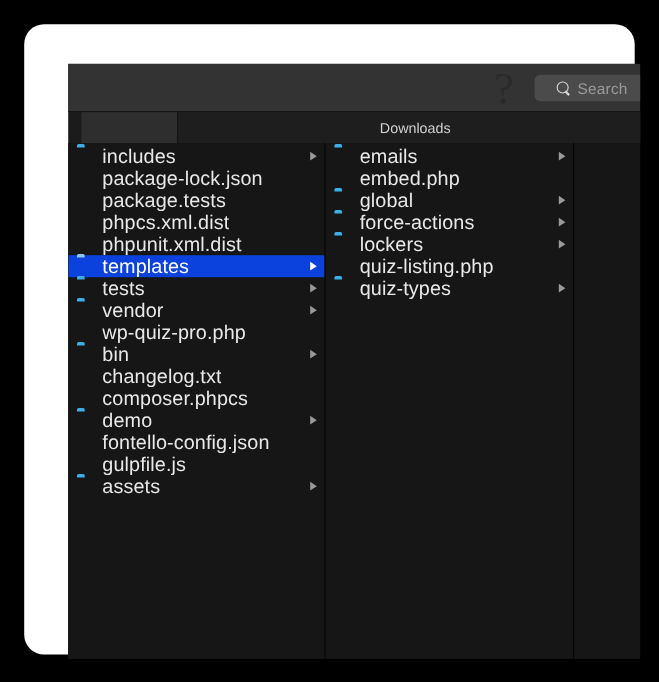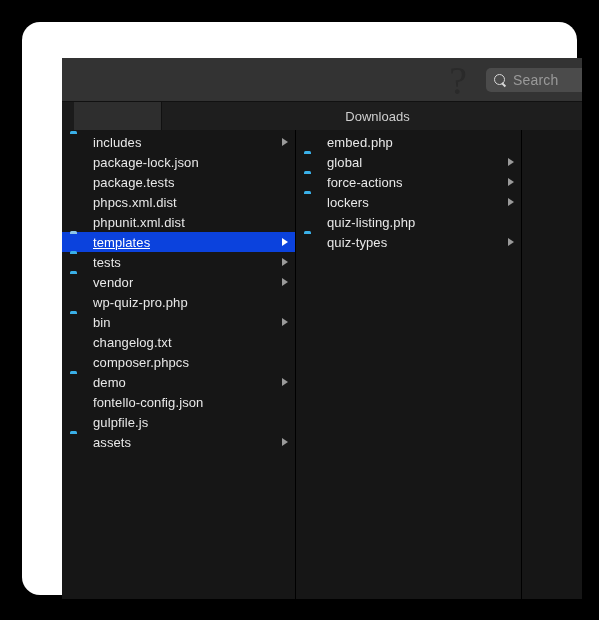--- a/index.html
+++ b/index.html
@@ -52,21 +52,21 @@
     user-select: none;
   }
   .search-box {
     position: absolute;
     right: -8px; top: 10px;
     width: 104px; height: 24px;
     background: #4b4b4b;
     border-radius: 5px;
     display: flex;
     align-items: center;
-    padding-left: 8px;
+    padding-left: 20px;
   }
   .search-icon {
     width: 13px; height: 13px;
     flex: 0 0 auto;
     margin-right: 6px;
     position: relative;
   }
   .search-icon::before {
     content: "";
     position: absolute;
@@ -146,28 +146,28 @@
   }
   .row.selected { background: #0b42dd; }
 
   .row-icon {
     width: 15px; height: 17px;
     flex: 0 0 auto;
     margin-right: 8px;
     position: relative;
   }
   .row-label {
-    font-size: 13px;
+    font-size: 18px;
     color: #e8e8e8;
     white-space: nowrap;
     overflow: hidden;
     text-overflow: ellipsis;
     letter-spacing: 0.1px;
   }
-  .row.selected .row-label { color: #ffffff; text-decoration: underline; }
+  .row.selected .row-label { color: #ffffff; }
 
   .disclosure {
     position: absolute;
     right: 7px; top: 50%;
     transform: translateY(-50%);
     width: 0; height: 0;
     border-left: 6px solid #9a9a9a;
     border-top: 4.5px solid transparent;
     border-bottom: 4.5px solid transparent;
   }
@@ -358,20 +358,25 @@
               <span class="row-label">gulpfile.js</span>
             </div>
             <div class="row">
               <span class="row-icon"><span class="ic-folder"></span></span>
               <span class="row-label">assets</span>
               <span class="disclosure"></span>
             </div>
           </div>
         <div class="col col-2" id="col-2">
             <div class="row">
+              <span class="row-icon"><span class="ic-folder"></span></span>
+              <span class="row-label">emails</span>
+              <span class="disclosure"></span>
+            </div>
+            <div class="row">
               <span class="row-icon"><span class="ic-code"></span></span>
               <span class="row-label">embed.php</span>
             </div>
             <div class="row">
               <span class="row-icon"><span class="ic-folder"></span></span>
               <span class="row-label">global</span>
               <span class="disclosure"></span>
             </div>
             <div class="row">
               <span class="row-icon"><span class="ic-folder"></span></span>

